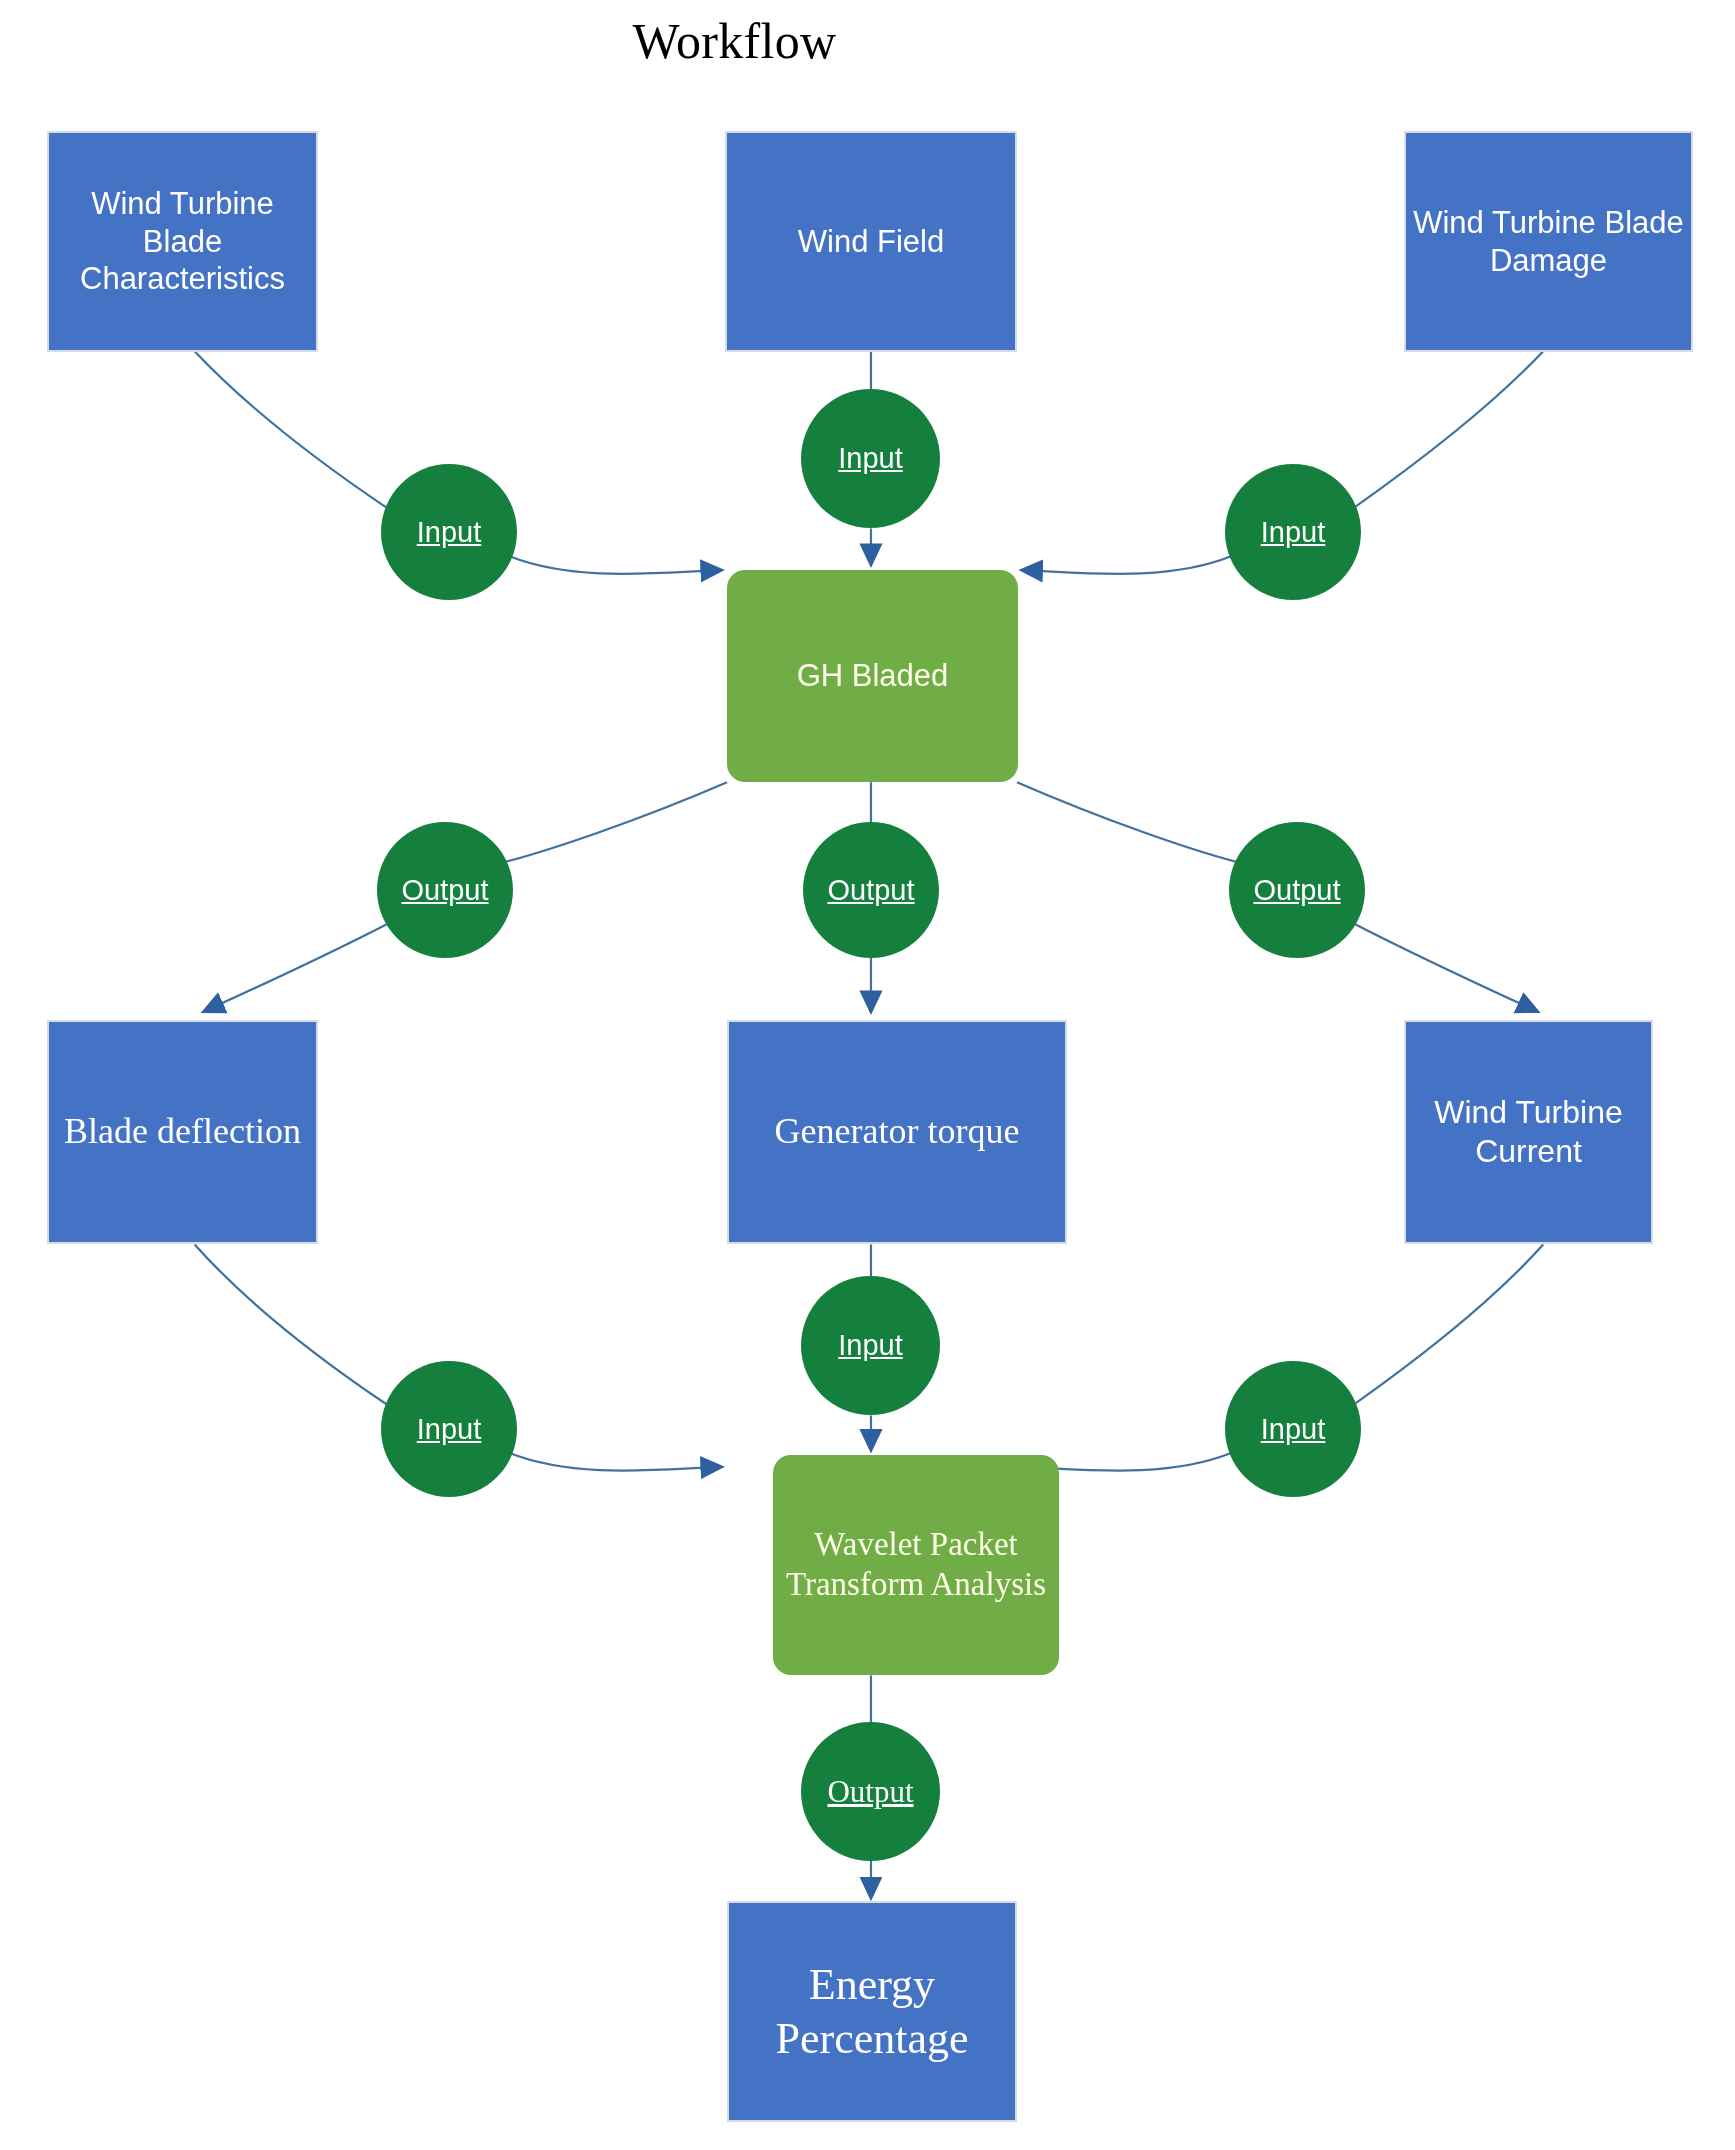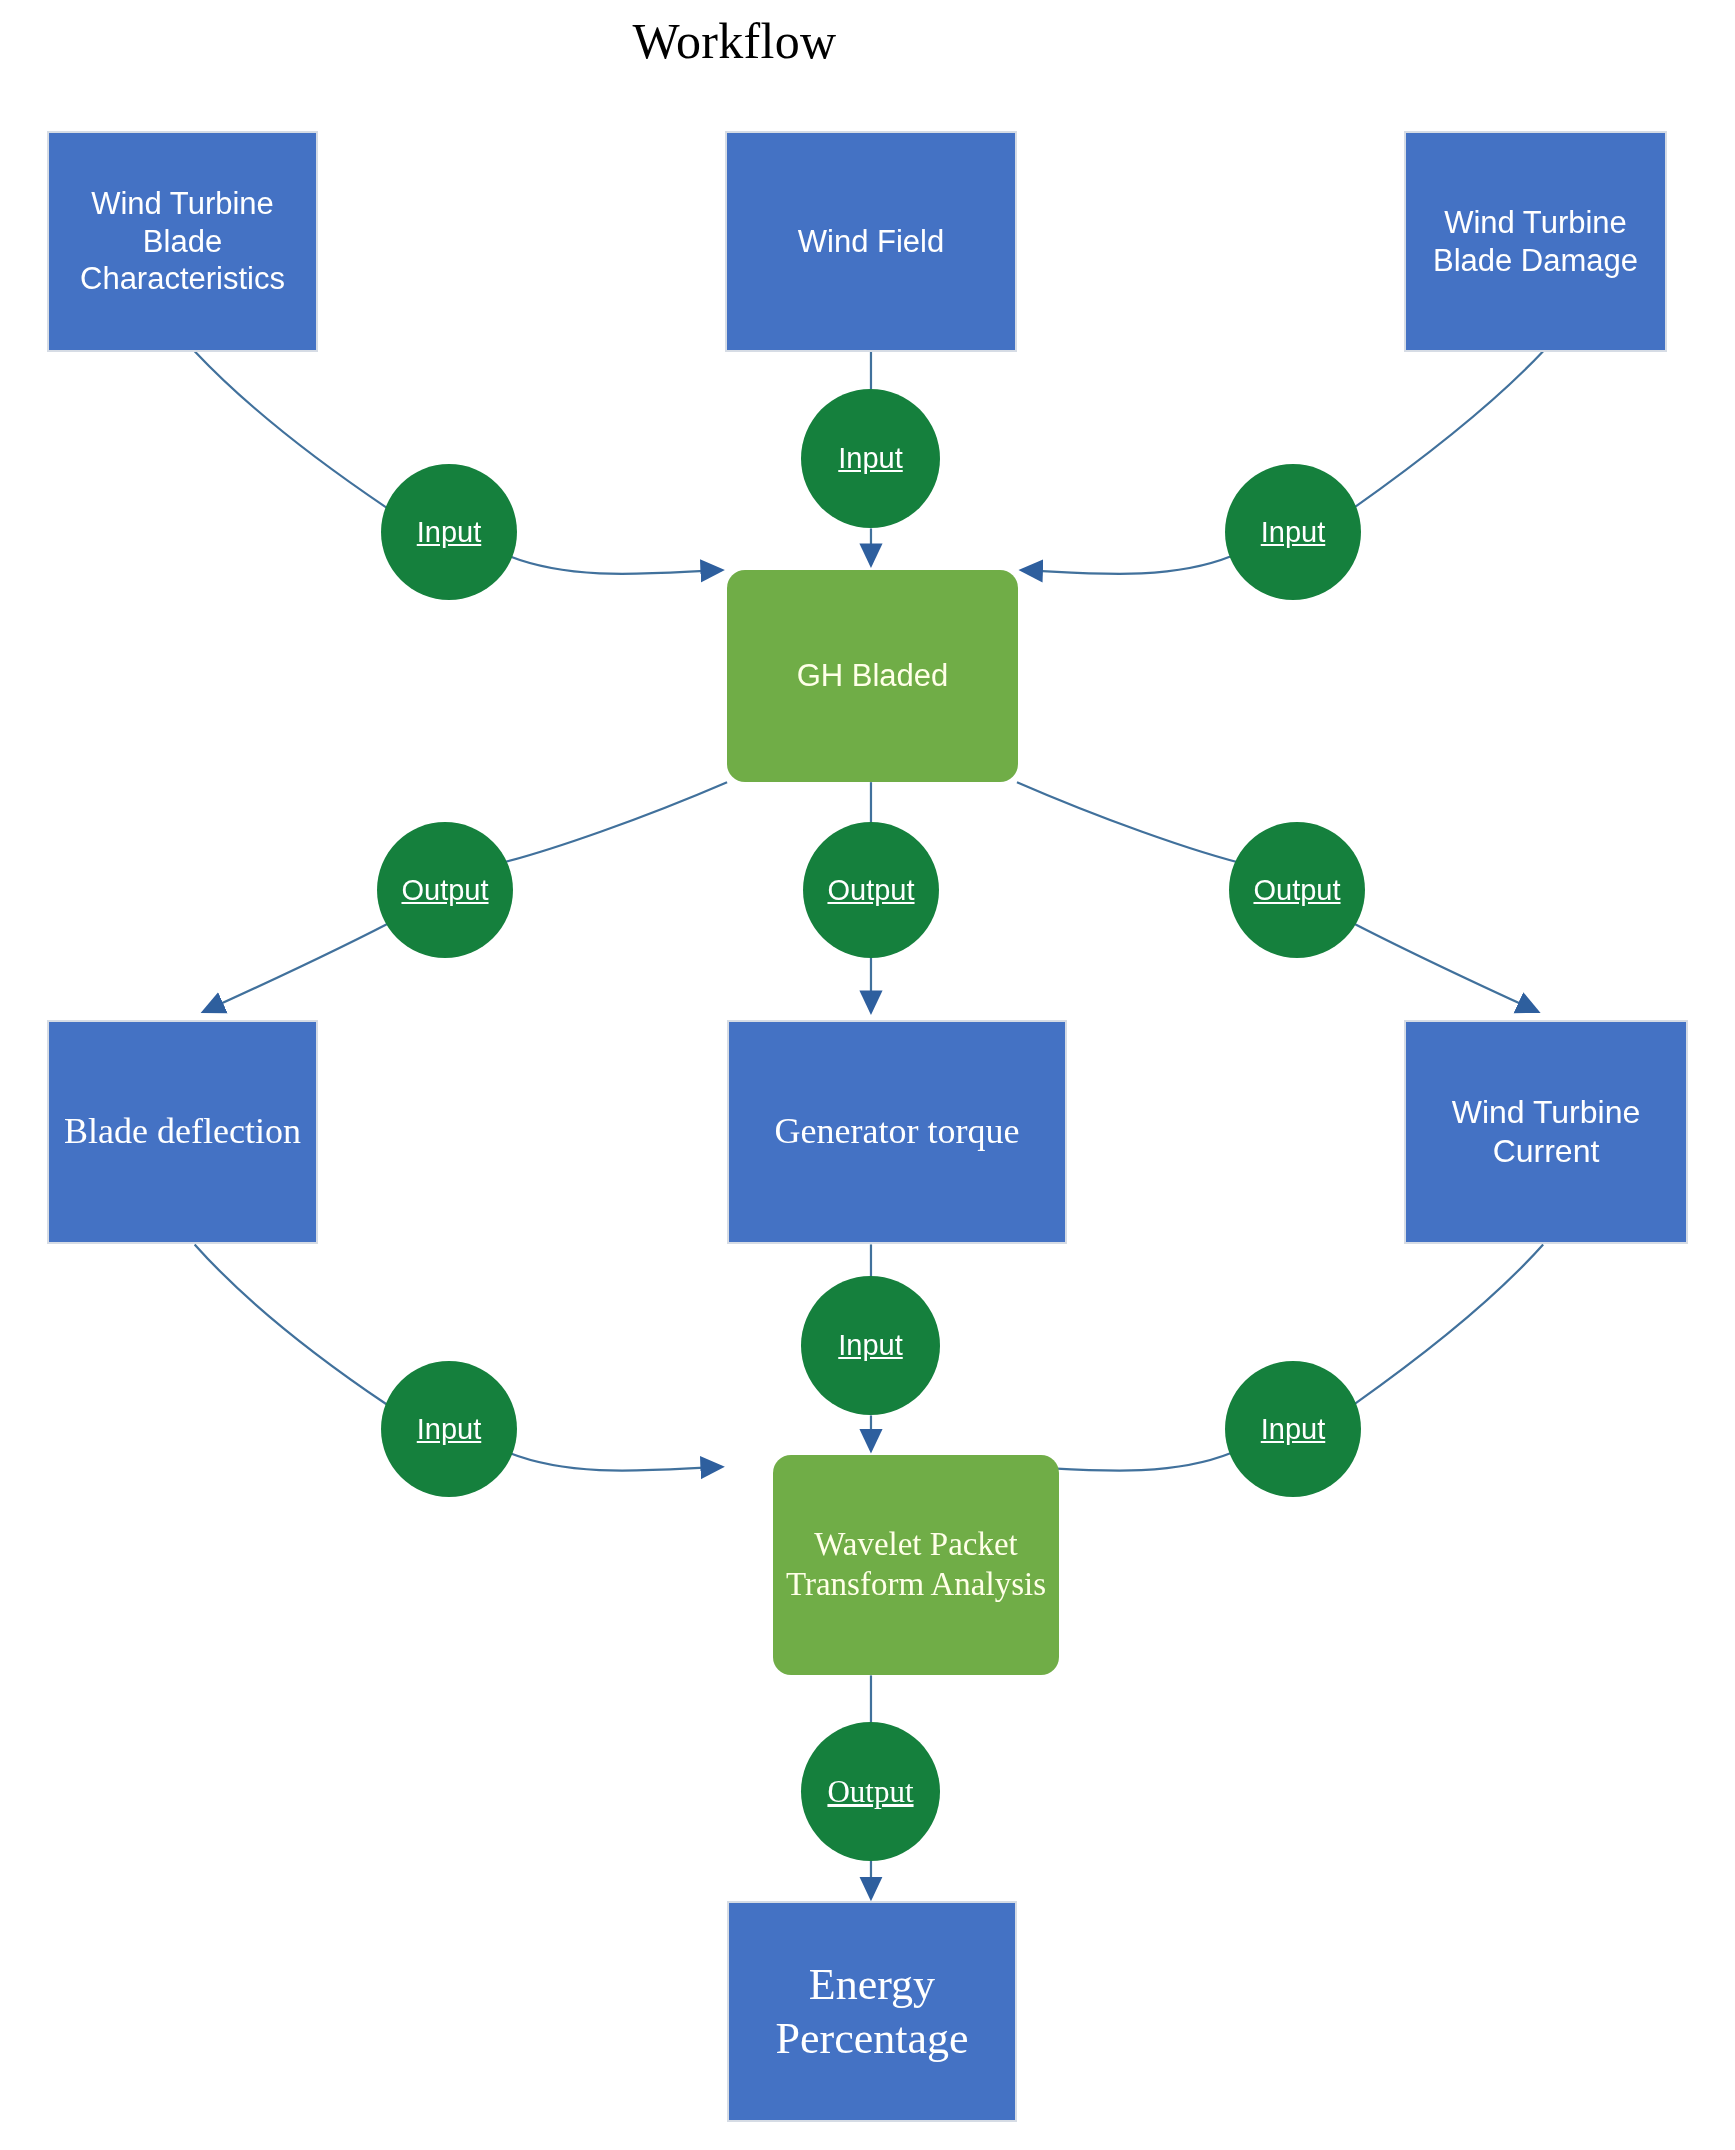--- a/index.html
+++ b/index.html
@@ -120,21 +120,21 @@
   <div class="title">Workflow</div>
 
   <div class="box" style="left:725px;top:131px;width:292px;height:221px;font-size:31px;">
     <span class="txt sans">Wind Field</span>
   </div>
 
   <div class="box" style="left:47px;top:131px;width:271px;height:221px;font-size:31px;">
     <span class="txt sans">Wind Turbine Blade Characteristics</span>
   </div>
 
-  <div class="box" style="left:1404px;top:131px;width:263px;height:221px;font-size:31px;">
+  <div class="box" style="left:1404px;top:131px;width:289px;height:221px;font-size:31px;">
     <span class="txt sans">Wind Turbine Blade Damage</span>
   </div>
 
   <div class="circ sans" style="left:381px;top:464px;width:136px;height:136px;font-size:29px;">
     <span>Input</span>
   </div>
   <div class="circ sans" style="left:801px;top:389px;width:139px;height:139px;font-size:29px;">
     <span>Input</span>
   </div>
   <div class="circ sans" style="left:1225px;top:464px;width:136px;height:136px;font-size:29px;">
@@ -156,21 +156,21 @@
   </div>
 
   <div class="box" style="left:47px;top:1020px;width:271px;height:224px;font-size:36px;">
     <span class="txt serif">Blade deflection</span>
   </div>
 
   <div class="box" style="left:727px;top:1020px;width:340px;height:224px;font-size:36px;">
     <span class="txt serif">Generator torque</span>
   </div>
 
-  <div class="box" style="left:1404px;top:1020px;width:284px;height:224px;font-size:32px;">
+  <div class="box" style="left:1404px;top:1020px;width:249px;height:224px;font-size:32px;">
     <span class="txt sans">Wind Turbine Current</span>
   </div>
 
   <div class="circ sans" style="left:381px;top:1361px;width:136px;height:136px;font-size:29px;">
     <span>Input</span>
   </div>
   <div class="circ sans" style="left:801px;top:1276px;width:139px;height:139px;font-size:29px;">
     <span>Input</span>
   </div>
   <div class="circ sans" style="left:1225px;top:1361px;width:136px;height:136px;font-size:29px;">

